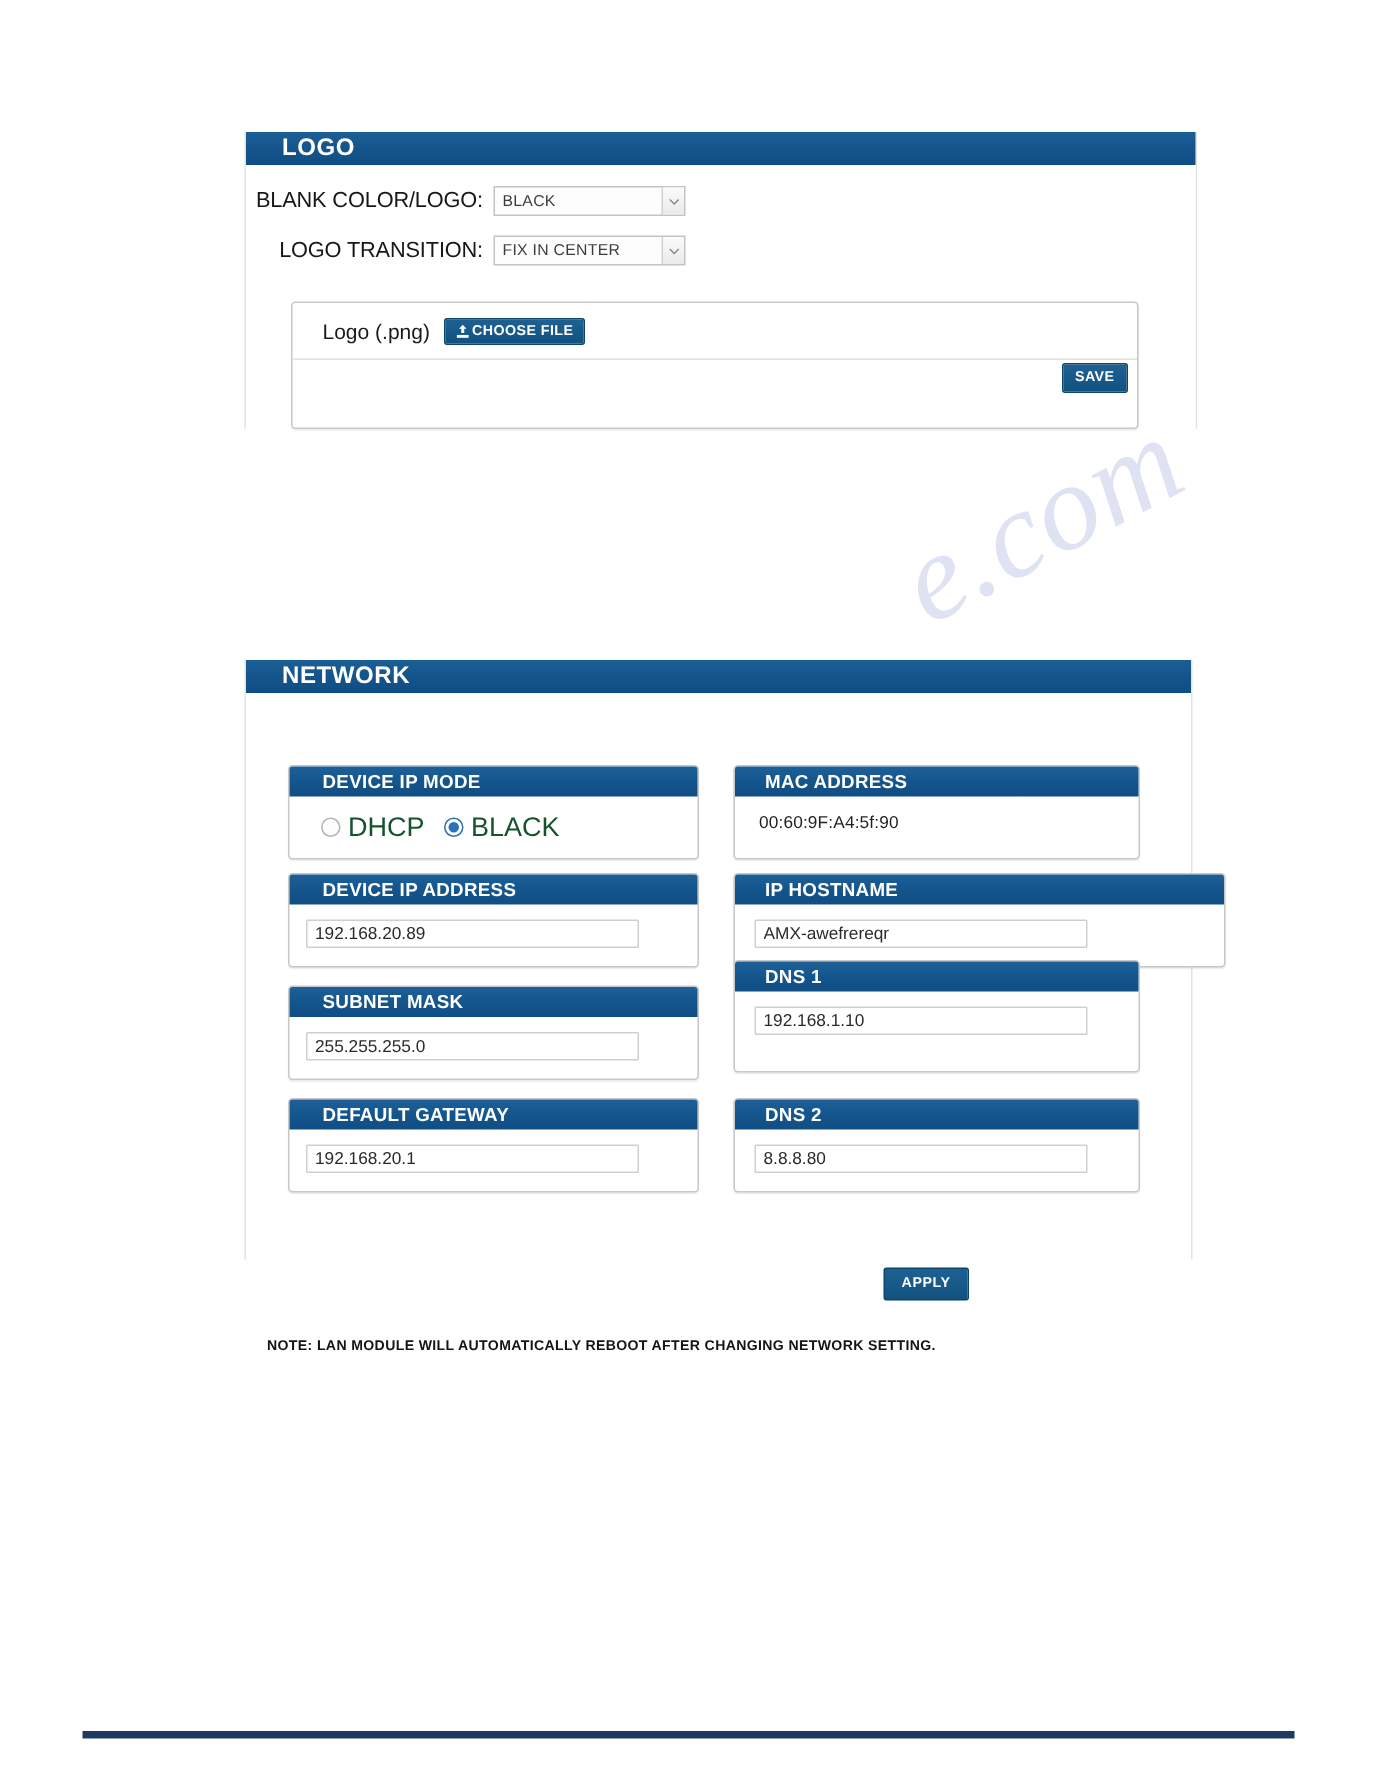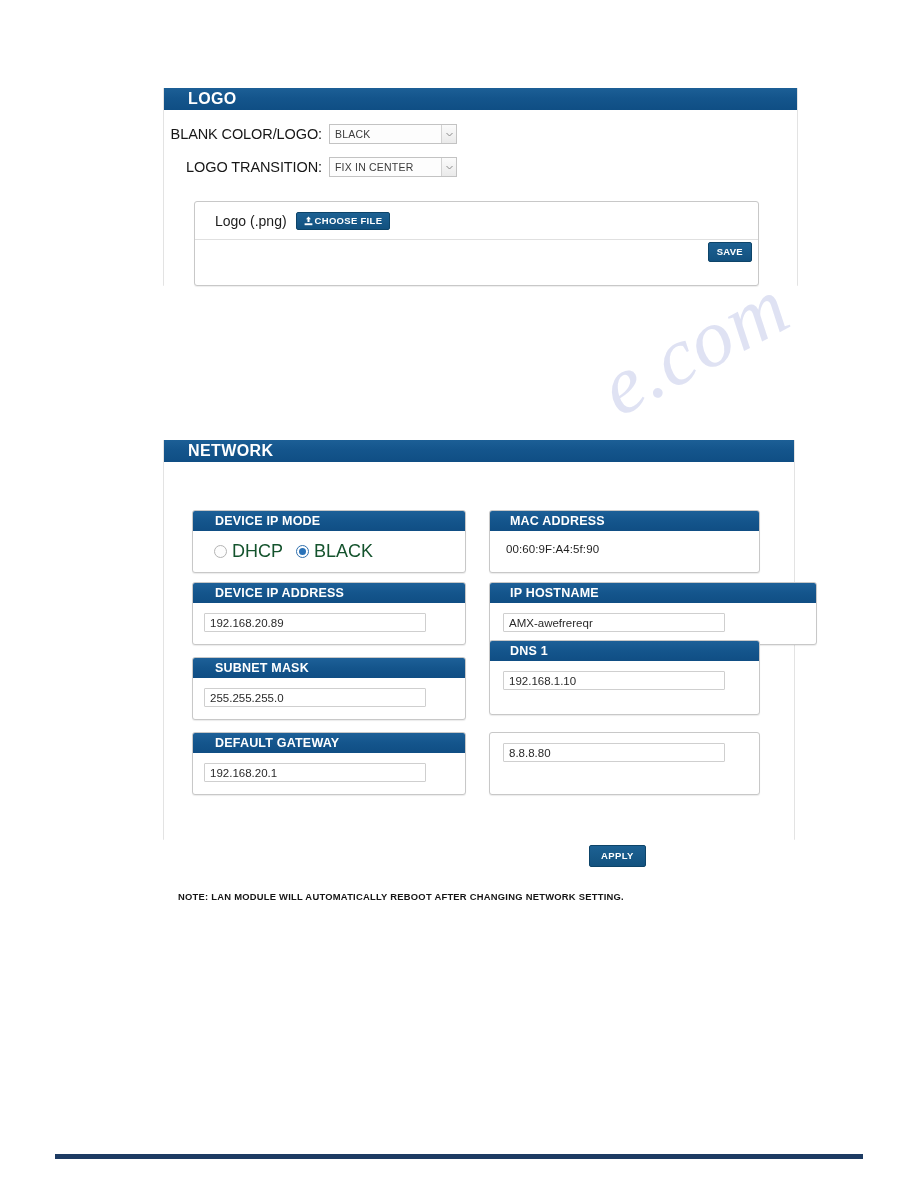--- a/index.html
+++ b/index.html
@@ -453,20 +453,23 @@
     <div class="net-card" style="left:28px; top:232px; width:274px; height:63px;">
       <div class="nc-head">
         <span>DEFAULT GATEWAY</span>
       </div>
       <div class="nc-body">
         <input class="txt-input" style="width: 222px;" type="text" value="192.168.20.1">
       </div>
     </div>
 
     <div class="net-card" style="left:325px; top:232px; width:271px; height:63px;">
+      <div class="nc-head" style="padding-left:20px;">
+        <span>DNS 2</span>
+      </div>
       <div class="nc-body" style="padding-left:13px;">
         <input class="txt-input" style="width: 222px;" type="text" value="8.8.8.80">
       </div>
     </div>
 
     <div id="apply-button-wrap">
       <button class="btn-apply">
         <span>APPLY</span>
       </button>
     </div>

